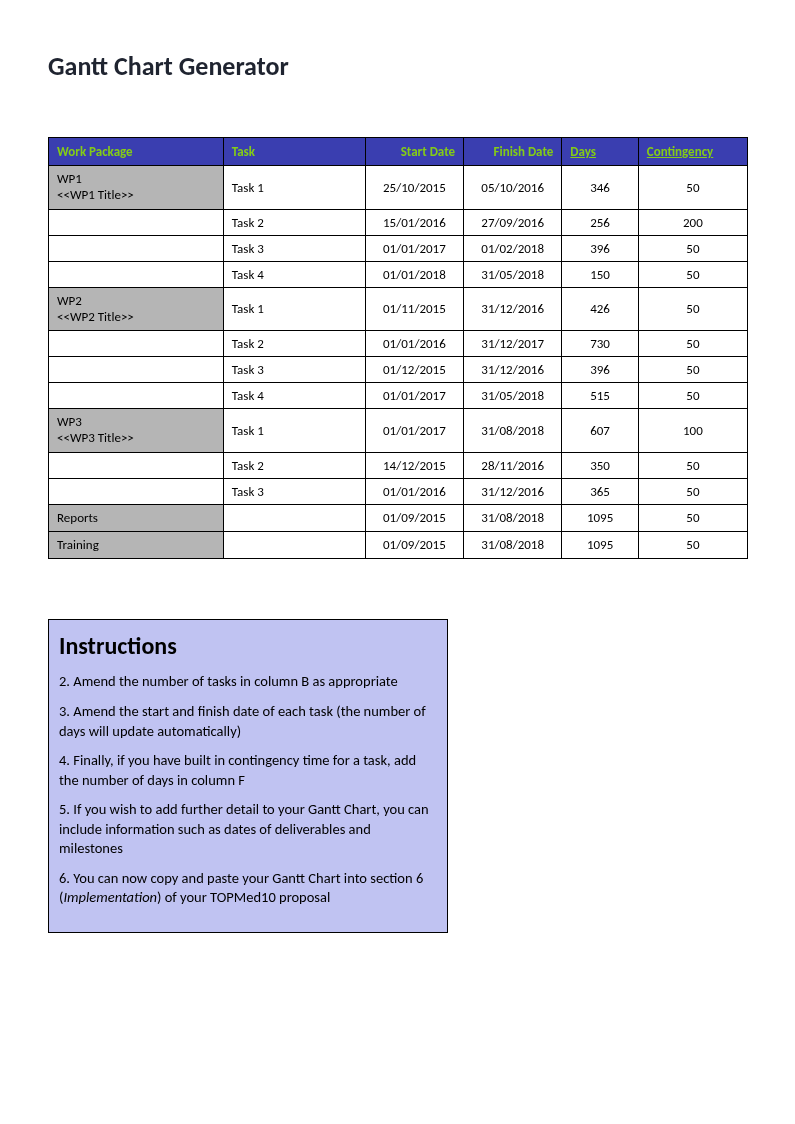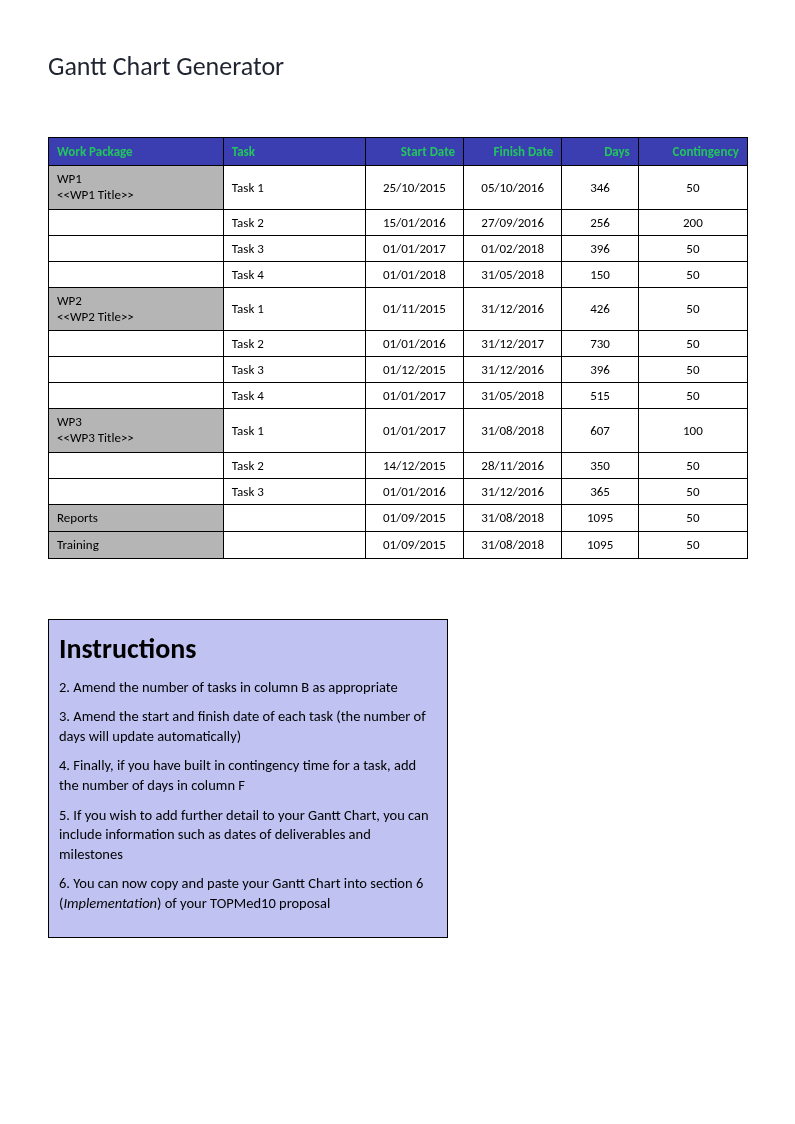--- a/index.html
+++ b/index.html
@@ -6,39 +6,39 @@
   body {
     margin: 0;
     padding: 50px 48px;
     font-family: Calibri, Arial, sans-serif;
     background: #fff;
     width: 795px;
     color: #000;
   }
   .title {
     font-size: 26px;
-    font-weight: normal;
+    font-weight: bold;
     color: #1f2430;
     margin-bottom: 55px;
   }
   table.gantt {
     border-collapse: collapse;
     width: 700px;
     font-size: 13px;
   }
   table.gantt th {
     background: #3a3eb0;
-    color: #22c55e;
+    color: #84cc16;
     font-weight: bold;
     text-align: left;
     padding: 6px 8px;
     border: 1px solid #000;
   }
   table.gantt th.right { text-align: right; }
-  table.gantt th.center { text-align: right; }
+  table.gantt th.center { text-align: left; text-decoration: underline; }
   table.gantt td {
     border: 1px solid #000;
     padding: 5px 8px;
     height: 26px;
     vertical-align: middle;
     background: #fff;
   }
   table.gantt td.wp {
     background: #b5b5b5;
     font-weight: normal;
@@ -53,21 +53,21 @@
   .instructions {
     margin-top: 60px;
     width: 400px;
     background: #c0c3f2;
     border: 1px solid #000;
     padding: 8px 10px 14px 10px;
     font-size: 14.5px;
     line-height: 1.35;
   }
   .instructions-title {
-    font-size: 28px;
+    font-size: 24px;
     font-weight: bold;
     margin: 2px 0 10px 0;
   }
   .instructions p {
     margin: 10px 0;
   }
   .instructions em { font-style: italic; }
 </style>
 </head>
 <body>

